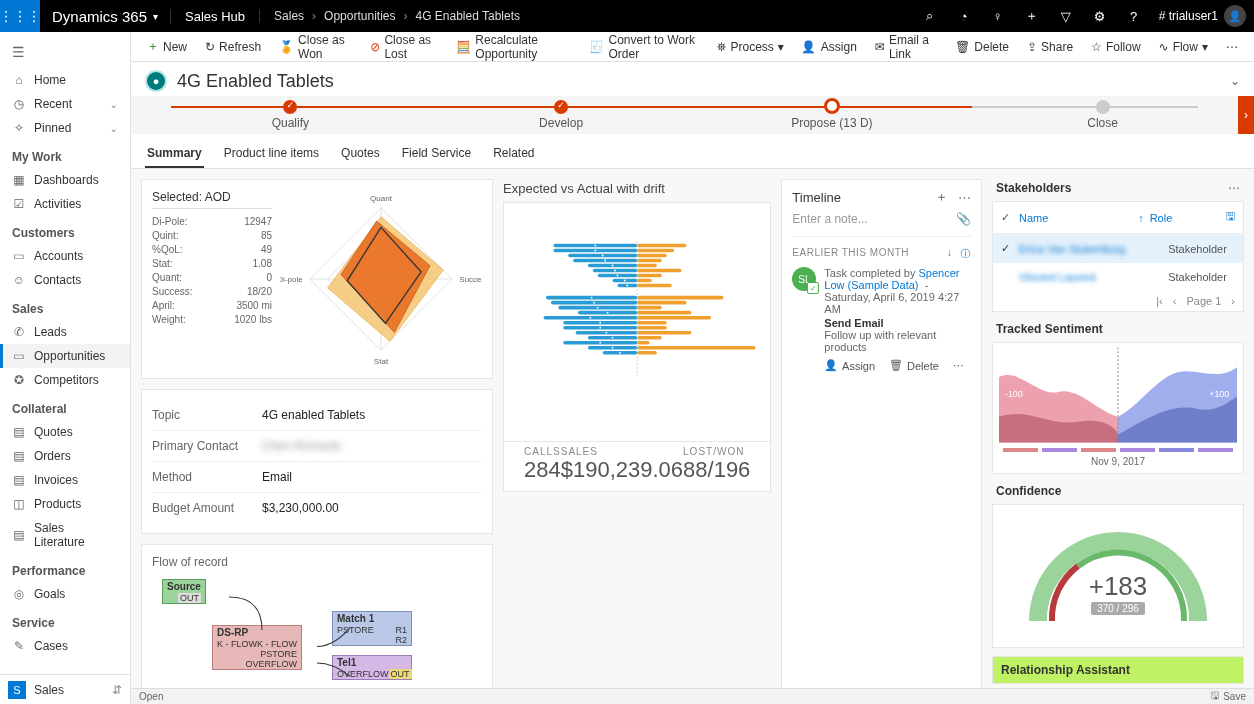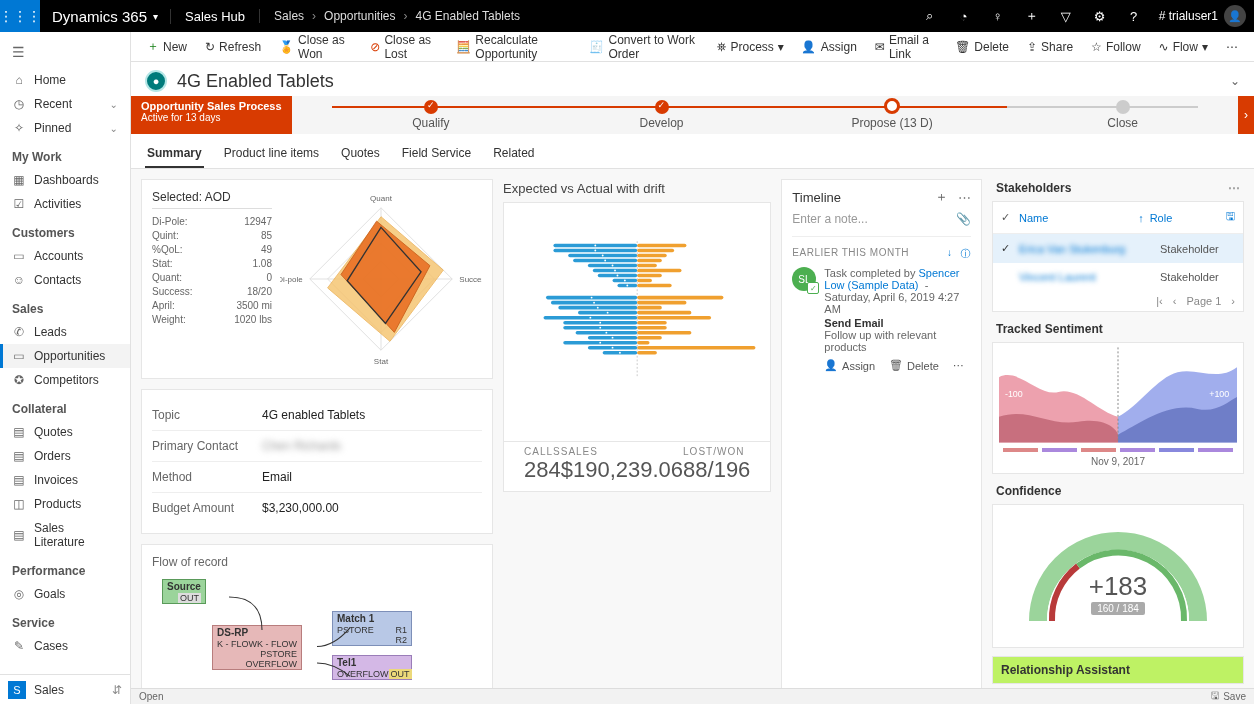--- a/index.html
+++ b/index.html
@@ -124,21 +124,21 @@
 .stake { background:#fff; border:1px solid #e6e6e6;}
 .stake .shead { display:flex; padding:6px 8px; font-size:11px; color:#0078d4; border-bottom:1px solid #eee; align-items:center;}
 .stake .shead .sv{width:18px;color:#555;}
 .stake .shead .sname{flex:1;}
 .stake .shead .sup{color:#0078d4;margin-right:6px;}
 .stake .shead .srole{width:70px;}
 .stake .srow { display:flex; padding:8px; font-size:11px; align-items:center;}
 .stake .srow.sel { background:#e5f1fb;}
 .stake .srow .sv{width:18px;color:#333;}
 .stake .srow .sname{flex:1;color:#0078d4; filter:blur(2.5px);}
-.stake .srow .srole{width:75px;color:#555;}
+.stake .srow .srole{width:75px;color:#555;text-align:center;}
 .stake .pager { display:flex; justify-content:flex-end; gap:10px; padding:4px 8px; font-size:11px; color:#888; align-items:center;}
 
 .sentcard{background:#fff;border:1px solid #e6e6e6;padding:4px 6px 2px;}
 .sentsvg{width:100%;height:96px;}
 .sentdate{text-align:center;font-size:10px;color:#666;padding:2px 0 4px;}
 
 .confcard{background:#fff;border:1px solid #e6e6e6;padding:6px;}
 .gauge{width:100%;height:130px;position:relative;}
 .gauge .big{position:absolute;left:0;right:0;top:60px;text-align:center;font-size:26px;color:#555;}
 .gauge .sub{position:absolute;left:0;right:0;top:92px;text-align:center;font-size:10px;color:#fff;}
@@ -334,26 +334,20 @@
         </div>
 </div>
 
 <div class="titlerow">
   <div class="dot">●</div>
   <h1>4G Enabled Tablets</h1>
   <div class="expander">⌄</div>
 </div>
 
 <div class="bpf">
-  <div class="pill">
-    <div class="p1">Opportunity Sales Process</div>
-    <div class="p2">Active for 13 days</div>
-    <div class="ar"></div>
-    <div class="collapse">‹</div>
-  </div>
   <div class="stages" id="bpf-stages">
     <div class="line">
             <div class="gray"></div>
           </div>
   <div class="stage done">
             <div class="node"></div>
             <div style="margin-top:16px;">Qualify</div>
           </div>
           <div class="stage done">
             <div class="node"></div>
@@ -698,21 +692,21 @@
             </div>
       <div class="confcard">
         <div class="gauge">
           <svg viewBox="0 0 200 130" style="width:100%;height:100%;">
             <path d="M20,110 A80,80 0 0 1 180,110" fill="none" stroke="#9bd49b" stroke-width="18"></path>
             <path d="M30,110 A70,70 0 0 1 170,110" fill="none" stroke="#fff" stroke-width="2"></path>
             <path d="M34,110 A66,66 0 0 1 60,55" fill="none" stroke="#b83a3a" stroke-width="6"></path>
             <path d="M60,55 A66,66 0 0 1 166,110" fill="none" stroke="#6ab86a" stroke-width="6"></path>
           </svg>
           <div class="big">+183</div>
-          <div class="sub"><span>160 / 184</span></div>
+          <div class="sub"><span>370 / 296</span></div>
         </div>
       </div>
     </div>
     <div class="relassist">Relationship Assistant</div>
   </div>
 </div>
 
 </div>
 </div>
 

